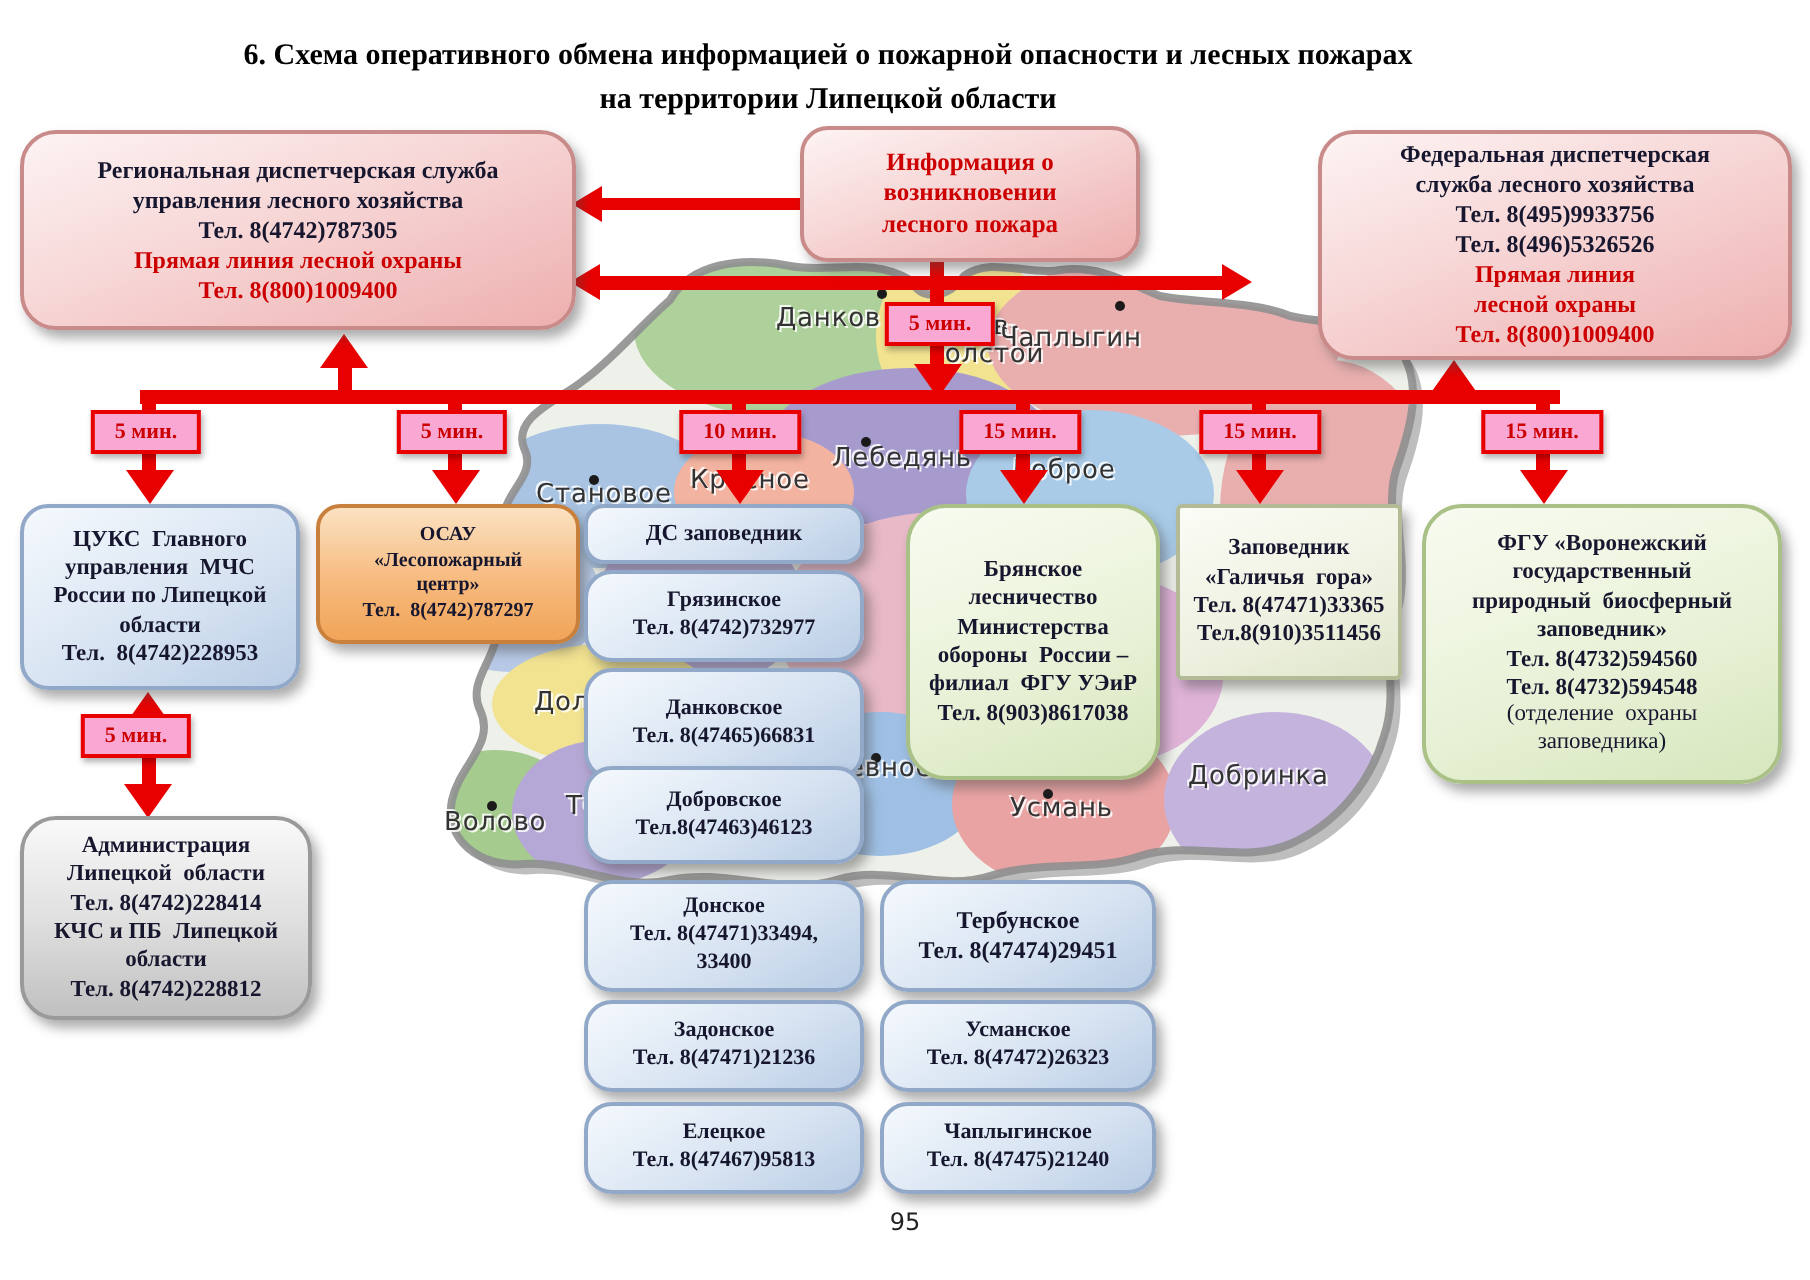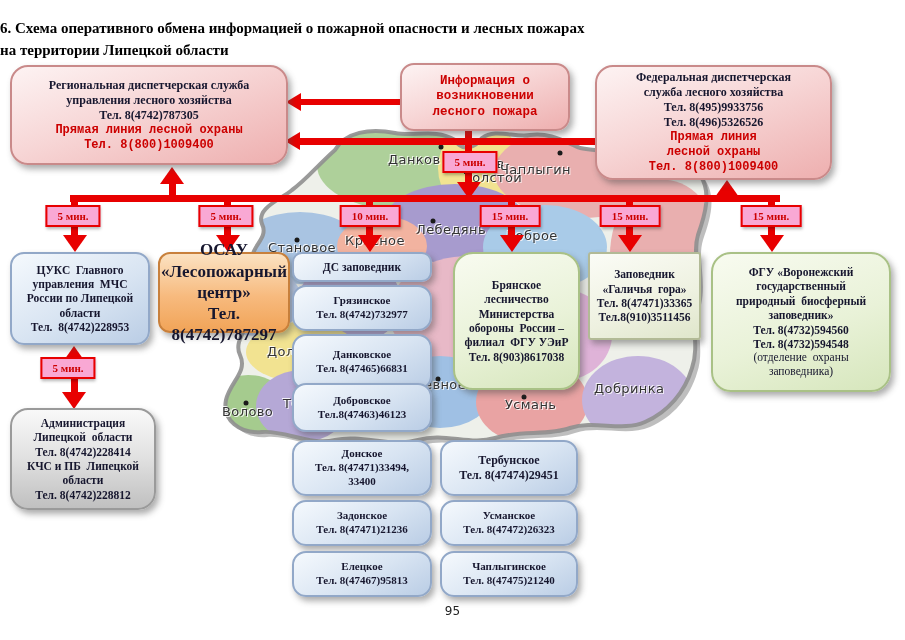--- a/index.html
+++ b/index.html
@@ -1,19 +1,19 @@
 <!DOCTYPE html>
 <html><head>
 <meta charset="utf-8">
 <style>
   html,body{margin:0;padding:0;background:#fff;}
   .stage{position:relative;width:905px;height:640px;background:#fff;overflow:hidden;
          font-family:"Liberation Serif",serif;}
   
-  .title{position:absolute;left:0;top:18px;width:828px;z-index:6;
+  .title{position:absolute;left:0;top:18px;width:828px;text-align:center;z-index:6;
          font-weight:bold;font-size:15px;color:#000;line-height:1.45;}
   
   .map-svg{position:absolute;left:200px;top:118px;z-index:0;}
   .maplbl{position:absolute;z-index:1;font-family:"DejaVu Sans",sans-serif;font-size:13px;
           color:#333;letter-spacing:.4px;white-space:nowrap;
           text-shadow:1px 1px 0 rgba(255,255,255,.85),-1px -1px 0 rgba(255,255,255,.85);}
   
   .ar{position:absolute;z-index:2;background:#e80000;}
   .tri{position:absolute;z-index:2;width:0;height:0;}
   .tri-left {border-top:9px solid transparent;border-bottom:9px solid transparent;border-right:15px solid #e80000;}
@@ -22,21 +22,21 @@
   .tri-down {border-left:12px solid transparent;border-right:12px solid transparent;border-top:17px solid #e80000;}
   
   .tl{position:absolute;z-index:5;transform:translateX(-50%);background:#f9a8d4;
       border:2px solid #e80000;color:#cc0000;font-weight:bold;font-size:11px;
       padding:3px 10px;white-space:nowrap;box-shadow:1px 2px 3px rgba(0,0,0,.3);}
   
   .bx{position:absolute;z-index:4;border-radius:14px;display:flex;flex-direction:column;
       align-items:center;justify-content:center;text-align:center;font-weight:bold;
       box-shadow:3px 4px 6px rgba(70,70,70,.45);padding:2px 4px;box-sizing:border-box;}
   .t{white-space:pre-wrap;line-height:1.25;color:#16162e;}
-  .t-red{white-space:pre-wrap;line-height:1.25;color:#cc0000;font-family:Liberation Mono, monospace;}
+  .t-red{white-space:pre-wrap;line-height:1.25;color:#cc0000;}
   .t-norm{white-space:pre-wrap;line-height:1.2;color:#16162e;font-weight:normal;}
   .bx-pink {background:linear-gradient(160deg,#fdf3f3 0%,#f7d6d6 45%,#eeafaf 100%);border:2px solid #c98a8a;border-radius:18px;}
   .bx-blue {background:linear-gradient(150deg,#f5f9fd 0%,#d8e4f2 55%,#bacde5 100%);border:2px solid #92a8c8;}
   .bx-orange{background:linear-gradient(180deg,#fbe2c2 0%,#f7ba7e 55%,#f1a458 100%);border:2px solid #c8803c;}
   .bx-green{background:linear-gradient(160deg,#f8fbf0 0%,#e9f2d8 55%,#d6e6bc 100%);border:2px solid #a9c186;border-radius:20px;}
   .bx-olive{background:linear-gradient(160deg,#fbfcf6 0%,#eef1e0 60%,#dfe6cb 100%);border:2px solid #b2ba96;}
   .bx-gray {background:linear-gradient(180deg,#f9f9f9 0%,#e0e0e0 50%,#c0c0c0 100%);border:2px solid #9a9a9a;border-radius:18px;}
   .pagenum{position:absolute;left:0;top:604px;width:905px;text-align:center;z-index:6;
            font-family:"DejaVu Sans",sans-serif;font-size:12px;color:#222;}
 </style>
@@ -178,21 +178,21 @@
     <div class="t-red">Прямая линия лесной охраны
 Тел. 8(800)1009400</div>
   </div>
 
   <div class="bx bx-pink" style="left:400px;top:63px;width:170px;height:68px;font-size:12.5px;border-radius:14px">
     <div class="t-red">Информация о
 возникновении
 лесного пожара</div>
   </div>
 
-  <div class="bx bx-pink" style="left:595px;top:65px;width:237px;height:115px;font-size:12px">
+  <div class="bx bx-pink" style="left:659px;top:65px;width:237px;height:115px;font-size:12px">
     <div class="t">Федеральная диспетчерская
 служба лесного хозяйства
 Тел. 8(495)9933756
 Тел. 8(496)5326526</div>
     <div class="t-red">Прямая линия
 лесной охраны
 Тел. 8(800)1009400</div>
   </div>
 
   <div class="bx bx-blue" style="left:10px;top:252px;width:140px;height:93px;font-size:11.5px">
@@ -205,21 +205,21 @@
 
   <div class="bx bx-gray" style="left:10px;top:408px;width:146px;height:102px;font-size:11.5px">
     <div class="t">Администрация
 Липецкой  области
 Тел. 8(4742)228414
 КЧС и ПБ  Липецкой
 области
 Тел. 8(4742)228812</div>
   </div>
 
-  <div class="bx bx-orange" style="left:158px;top:252px;width:132px;height:81px;font-size:17px;border-radius:12px">
+  <div class="bx bx-orange" style="left:158px;top:252px;width:132px;height:70px;font-size:10px;border-radius:12px">
     <div class="t">ОСАУ
 «Лесопожарный
 центр»
 Тел.  8(4742)787297</div>
   </div>
 
   <div class="bx bx-blue" style="left:292px;top:252px;width:140px;height:30px;font-size:11.5px;border-radius:10px">
     <div class="t">ДС заповедник</div>
   </div>
   <div class="bx bx-blue" style="left:292px;top:285px;width:140px;height:46px;font-size:11px">

